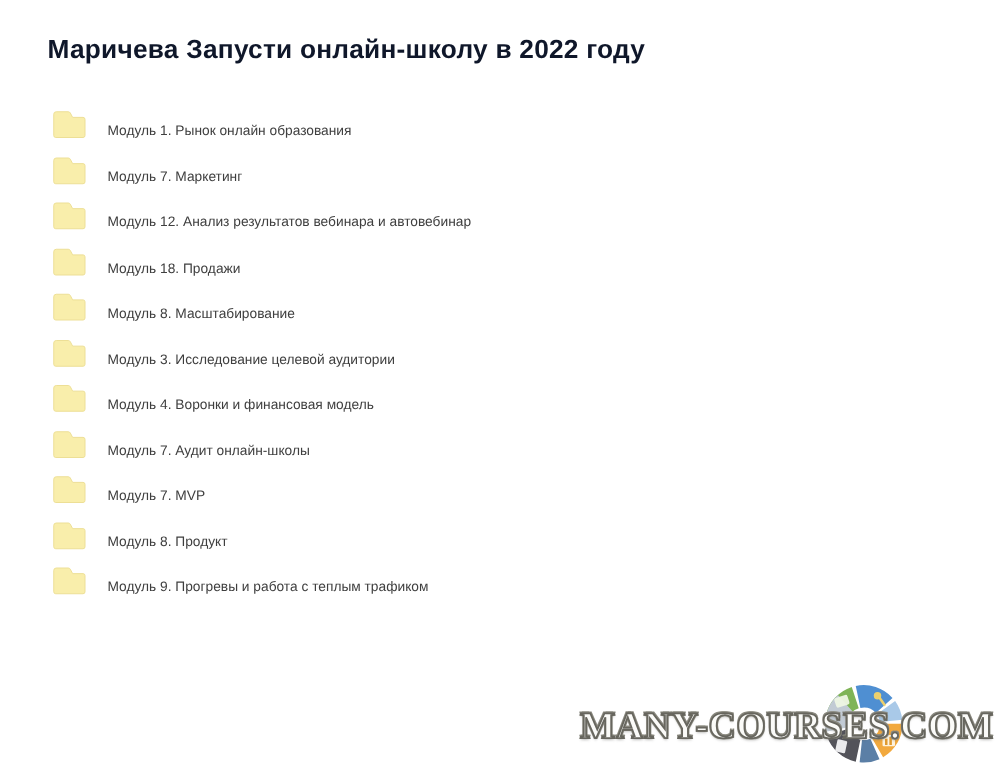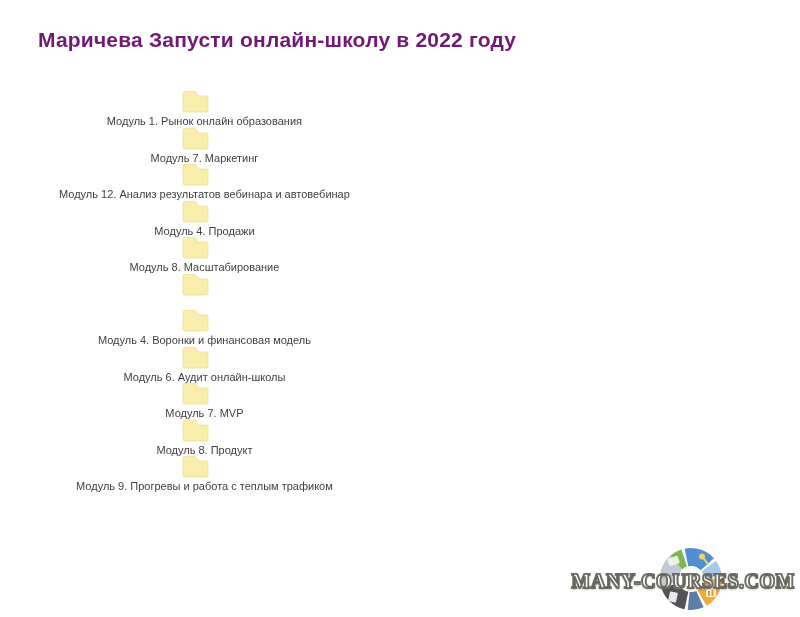--- a/index.html
+++ b/index.html
@@ -15,36 +15,35 @@
     background: #ffffff;
     overflow: hidden;
   }
   .page-title {
     position: absolute;
     left: 38px;
     top: 27px;
     font-size: 21px;
     line-height: 25px;
     font-weight: bold;
-    color: #701a75;
+    color: #0f172a;
     letter-spacing: 0.2px;
     white-space: nowrap;
   }
   .folder-list {
     position: absolute;
     left: 42px;
     top: 88px;
   }
   .folder-row {
     display: flex;
-    align-items: center;
+    align-items: flex-end;
     height: 23px;
     margin-bottom: 13.5px;
     cursor: pointer;
-    flex-direction: column;
   }
   .folder-icon {
     width: 27px;
     height: 23px;
     flex: 0 0 27px;
     display: block;
   }
   .folder-label {
     margin-left: 17px;
     font-size: 11px;
@@ -66,21 +65,21 @@
     top: 546px;
     width: 66px;
     height: 66px;
   }
   .wm-text {
     position: absolute;
     top: 568px;
     right: 5px;
     font-family: "Liberation Serif", serif;
     font-weight: bold;
-    font-size: 20px;
+    font-size: 30px;
     line-height: 26px;
     letter-spacing: 0.5px;
     color: #fbfbf8;
     -webkit-text-stroke: 1.4px #67665e;
     text-shadow:
       1px 1px 0 #8a897f,
      -1px -1px 0 #8a897f,
       1px -1px 0 #8a897f,
      -1px 1px 0 #8a897f,
       0 2px 2px rgba(100,100,95,0.45);
@@ -115,49 +114,50 @@
       <svg class="folder-icon" viewBox="0 0 27 23" xmlns="http://www.w3.org/2000/svg">
         <path d="M1 3.4 Q1 1.4 3 1.4 L12.6 1.4 Q13.7 1.4 14.2 2.3 L16.1 5.9 L24.4 5.9 Q26 5.9 26 7.5 L26 20.4 Q26 22 24.4 22 L2.6 22 Q1 22 1 20.4 Z" fill="#f9eeab" stroke="#eddf96" stroke-width="0.8"></path>
       </svg>
       <span class="folder-label">Модуль 12. Анализ результатов вебинара и автовебинар</span>
     </div>
 
     <div class="folder-row">
       <svg class="folder-icon" viewBox="0 0 27 23" xmlns="http://www.w3.org/2000/svg">
         <path d="M1 3.4 Q1 1.4 3 1.4 L12.6 1.4 Q13.7 1.4 14.2 2.3 L16.1 5.9 L24.4 5.9 Q26 5.9 26 7.5 L26 20.4 Q26 22 24.4 22 L2.6 22 Q1 22 1 20.4 Z" fill="#f9eeab" stroke="#eddf96" stroke-width="0.8"></path>
       </svg>
-      <span class="folder-label">Модуль 4. Продажи</span>
+      <span class="folder-label">Модуль 18. Продажи</span>
     </div>
 
     <div class="folder-row">
       <svg class="folder-icon" viewBox="0 0 27 23" xmlns="http://www.w3.org/2000/svg">
         <path d="M1 3.4 Q1 1.4 3 1.4 L12.6 1.4 Q13.7 1.4 14.2 2.3 L16.1 5.9 L24.4 5.9 Q26 5.9 26 7.5 L26 20.4 Q26 22 24.4 22 L2.6 22 Q1 22 1 20.4 Z" fill="#f9eeab" stroke="#eddf96" stroke-width="0.8"></path>
       </svg>
       <span class="folder-label">Модуль 8. Масштабирование</span>
     </div>
 
 
     <div class="folder-row">
       <svg class="folder-icon" viewBox="0 0 27 23" xmlns="http://www.w3.org/2000/svg">
         <path d="M1 3.4 Q1 1.4 3 1.4 L12.6 1.4 Q13.7 1.4 14.2 2.3 L16.1 5.9 L24.4 5.9 Q26 5.9 26 7.5 L26 20.4 Q26 22 24.4 22 L2.6 22 Q1 22 1 20.4 Z" fill="#f9eeab" stroke="#eddf96" stroke-width="0.8"></path>
       </svg>
+      <span class="folder-label">Модуль 3. Исследование целевой аудитории</span>
     </div>
 
     <div class="folder-row">
       <svg class="folder-icon" viewBox="0 0 27 23" xmlns="http://www.w3.org/2000/svg">
         <path d="M1 3.4 Q1 1.4 3 1.4 L12.6 1.4 Q13.7 1.4 14.2 2.3 L16.1 5.9 L24.4 5.9 Q26 5.9 26 7.5 L26 20.4 Q26 22 24.4 22 L2.6 22 Q1 22 1 20.4 Z" fill="#f9eeab" stroke="#eddf96" stroke-width="0.8"></path>
       </svg>
       <span class="folder-label">Модуль 4. Воронки и финансовая модель</span>
     </div>
 
     <div class="folder-row">
       <svg class="folder-icon" viewBox="0 0 27 23" xmlns="http://www.w3.org/2000/svg">
         <path d="M1 3.4 Q1 1.4 3 1.4 L12.6 1.4 Q13.7 1.4 14.2 2.3 L16.1 5.9 L24.4 5.9 Q26 5.9 26 7.5 L26 20.4 Q26 22 24.4 22 L2.6 22 Q1 22 1 20.4 Z" fill="#f9eeab" stroke="#eddf96" stroke-width="0.8"></path>
       </svg>
-      <span class="folder-label">Модуль 6. Аудит онлайн-школы</span>
+      <span class="folder-label">Модуль 7. Аудит онлайн-школы</span>
     </div>
 
 
     <div class="folder-row">
       <svg class="folder-icon" viewBox="0 0 27 23" xmlns="http://www.w3.org/2000/svg">
         <path d="M1 3.4 Q1 1.4 3 1.4 L12.6 1.4 Q13.7 1.4 14.2 2.3 L16.1 5.9 L24.4 5.9 Q26 5.9 26 7.5 L26 20.4 Q26 22 24.4 22 L2.6 22 Q1 22 1 20.4 Z" fill="#f9eeab" stroke="#eddf96" stroke-width="0.8"></path>
       </svg>
       <span class="folder-label">Модуль 7. MVP</span>
     </div>
 

